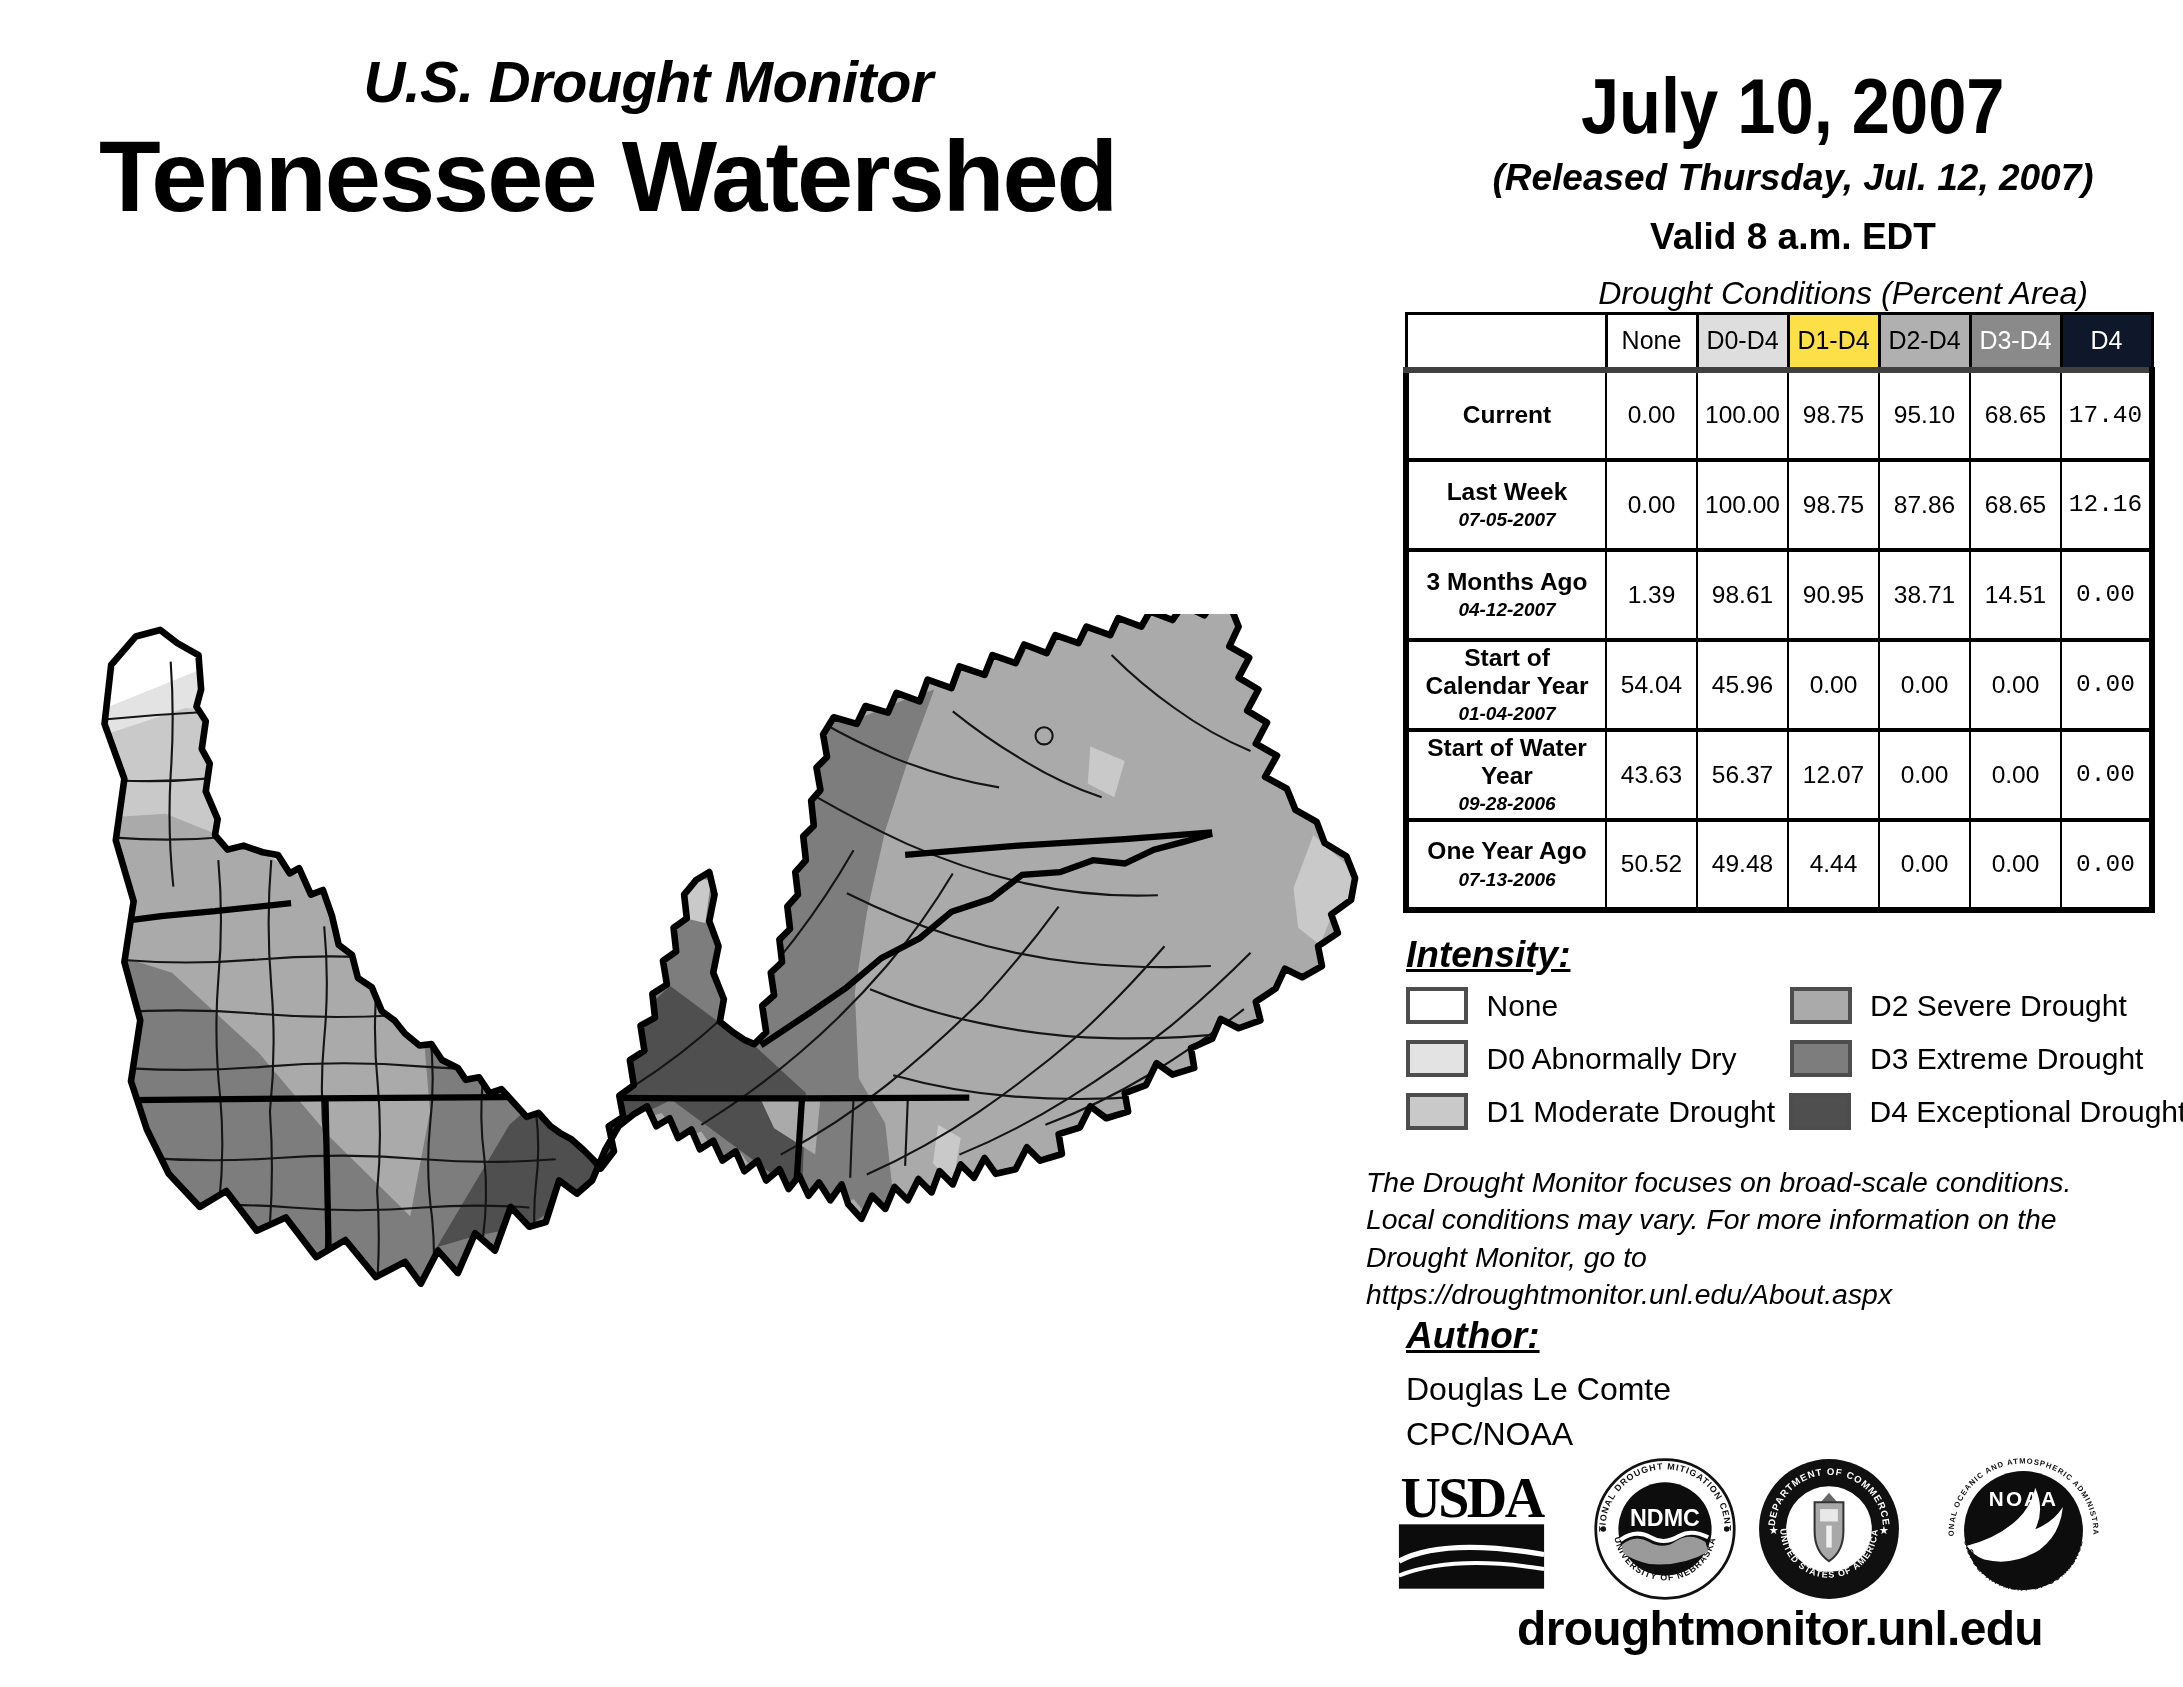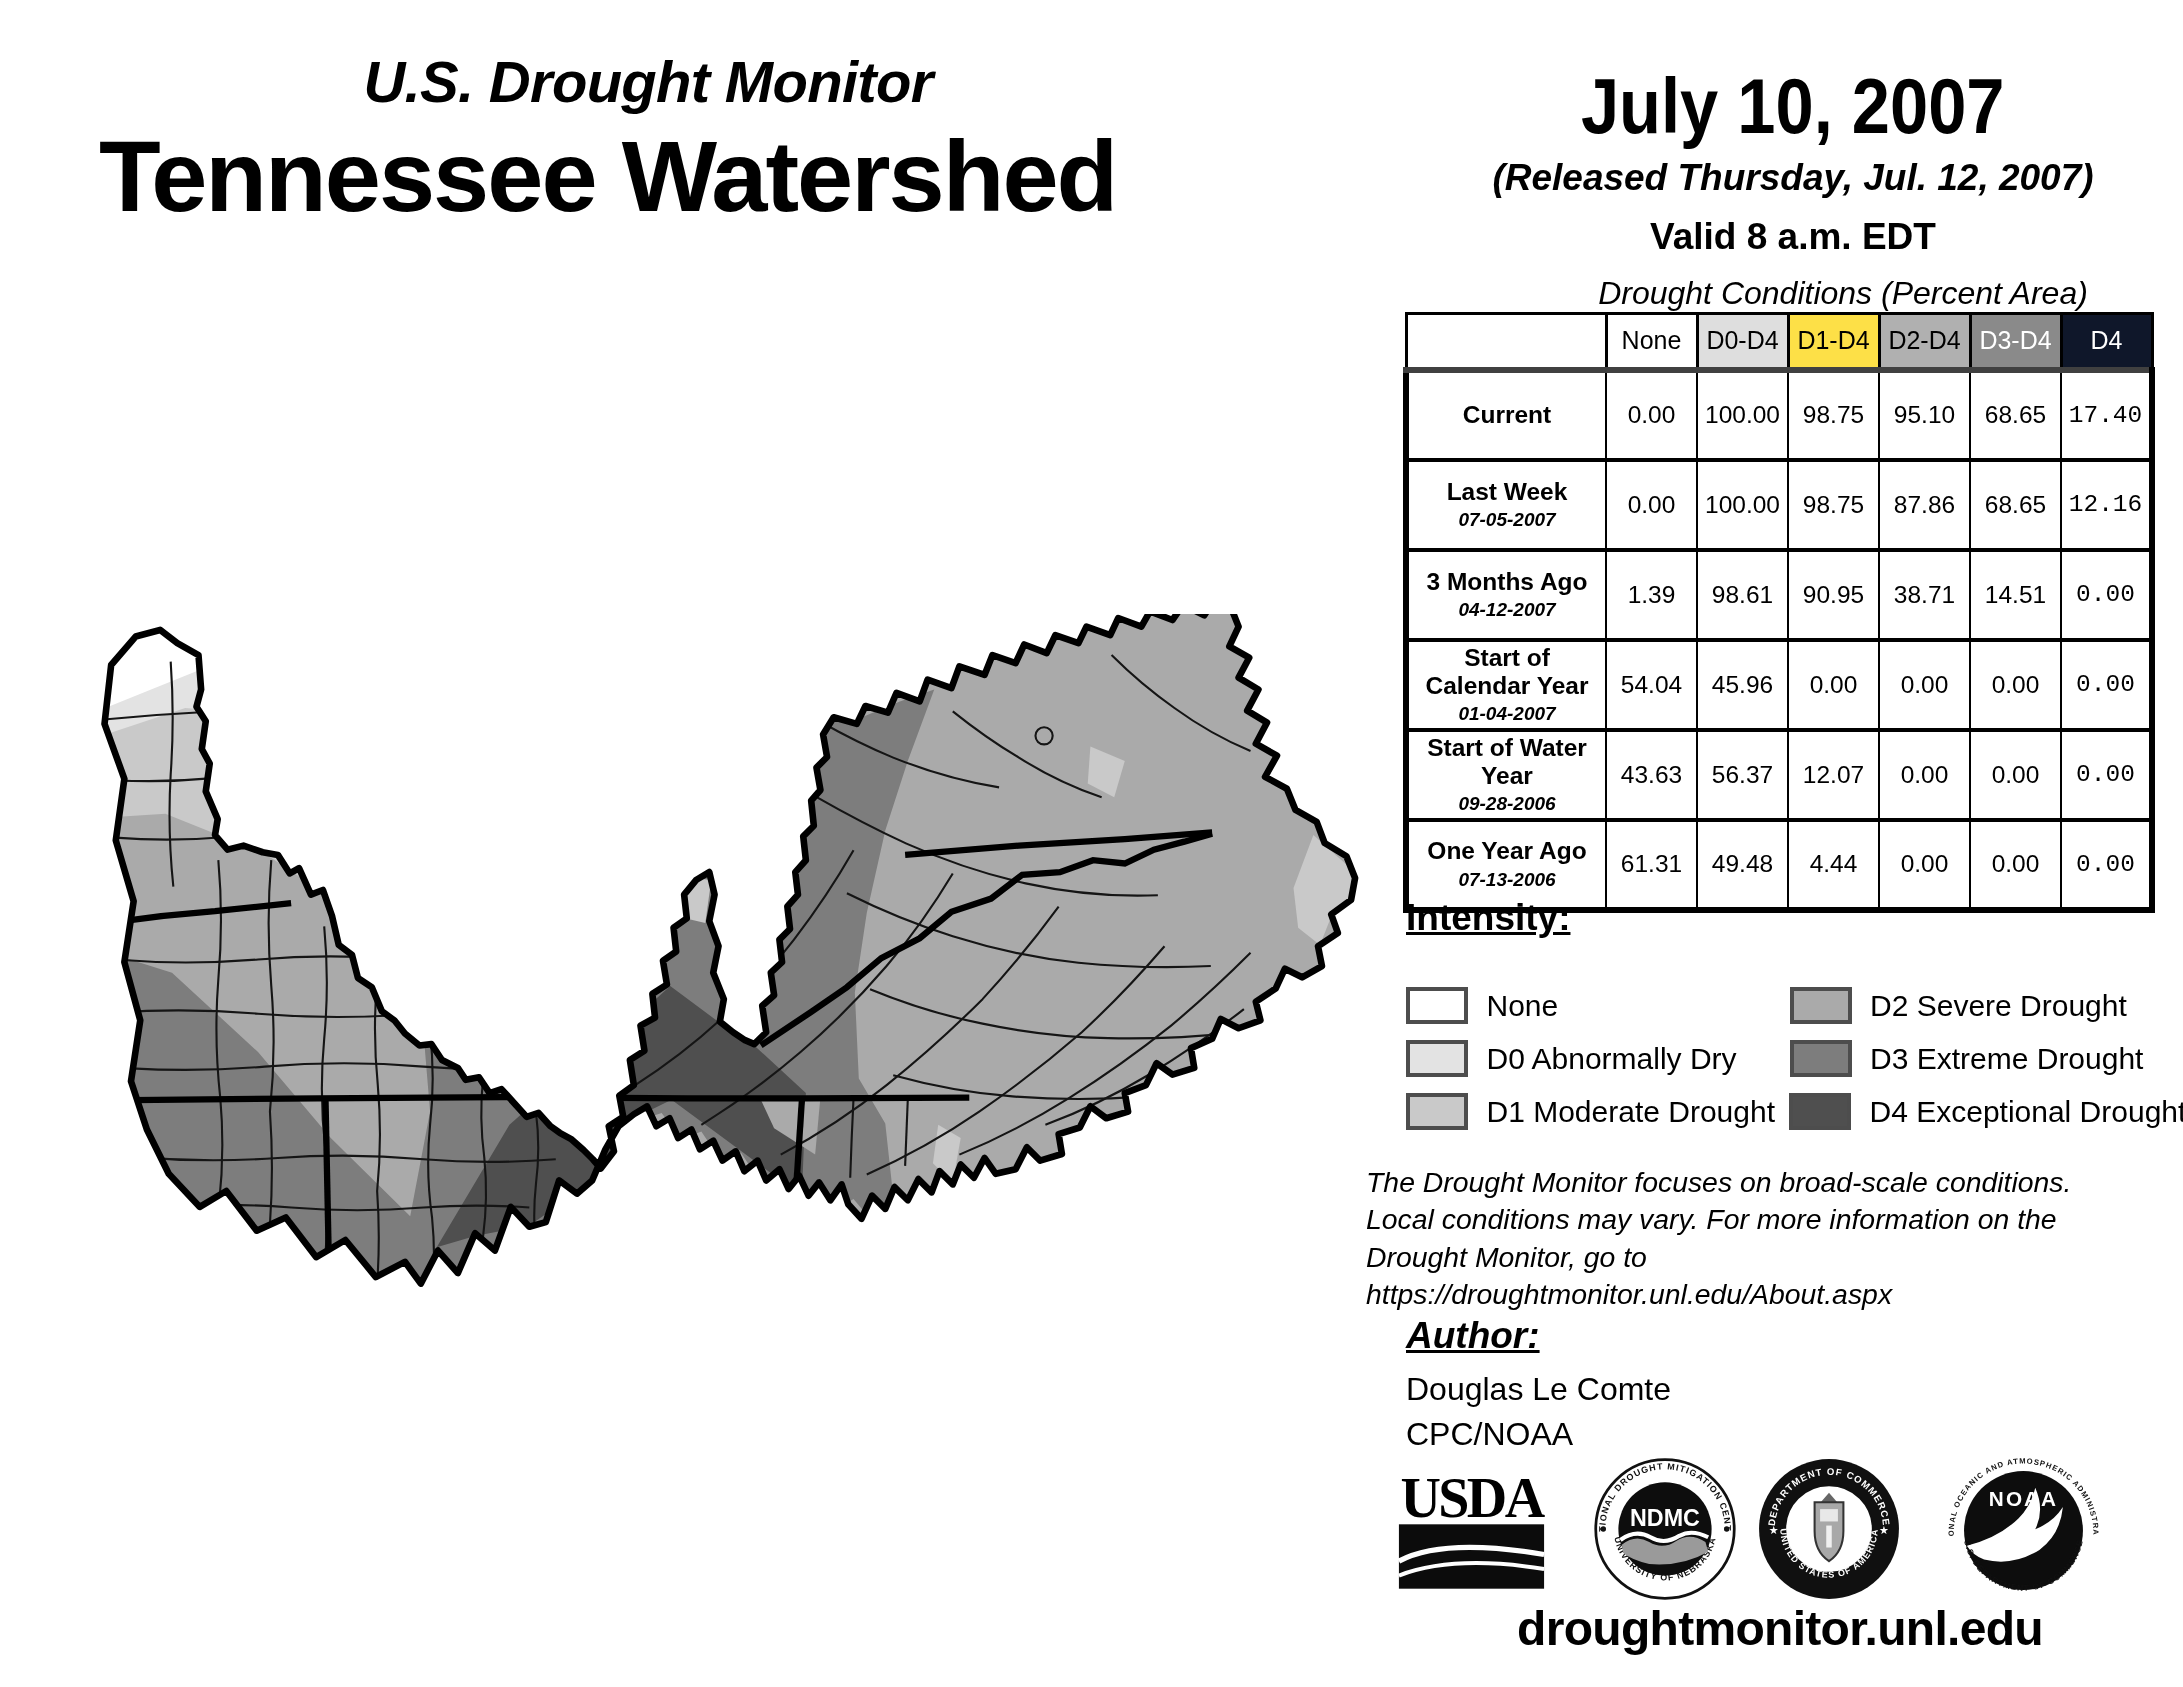--- a/index.html
+++ b/index.html
@@ -33,21 +33,21 @@
   tr.body td.lbl { border-left:6px solid #000; width:200px; padding:0 5.3px; }
   tr.body td:last-child { border-right:6px solid #000;font-family:Liberation Mono, monospace; }
   tr.r1 td { border-top:6px solid #404040; }
   tr.rlast td { border-bottom:6px solid #000; }
   tr.body { border-top:4.6px solid #000; }
   .row-label { font-weight:bold; font-size:24.5px; line-height:1.12; }
   .row-date  { font-weight:bold; font-style:italic; font-size:19px; margin-top:4px; }
   .row-date:empty { display:none; }
 
   
-  .intensity-h { left:1406px; top:897px; font-size:37px; font-weight:bold; 
+  .intensity-h { left:1406px; top:934px; font-size:37px; font-weight:bold; font-style:italic;
                  text-decoration:underline; }
   .legend { left:1406px; top:987px; width:767px; }
   .leg-row { display:flex; margin-bottom:16px; }
   .leg-item { display:flex; align-items:center; width:384px; }
   .swatch { width:62px; height:37px; border:4px solid #4d4d4d; margin-right:18.5px; flex:0 0 auto; }
   .leg-label { font-size:30px; white-space:nowrap; }
 
   
   .disclaimer { left:1366px; top:1164px; width:767px; font-size:28.4px; font-style:italic;
                 line-height:1.32; }
@@ -265,21 +265,21 @@
     <td>12.07</td>
     <td>0.00</td>
     <td>0.00</td>
     <td>0.00</td>
   </tr>
   <tr class="body rlast">
     <td class="lbl">
       <div class="row-label">One Year Ago</div>
       <div class="row-date">07-13-2006</div>
     </td>
-    <td>61.31</td>
+    <td>50.52</td>
     <td>49.48</td>
     <td>4.44</td>
     <td>0.00</td>
     <td>0.00</td>
     <td>0.00</td>
   </tr>
 </tbody>
   </table>
 
 <div class="abs intensity-h">Intensity:</div>

